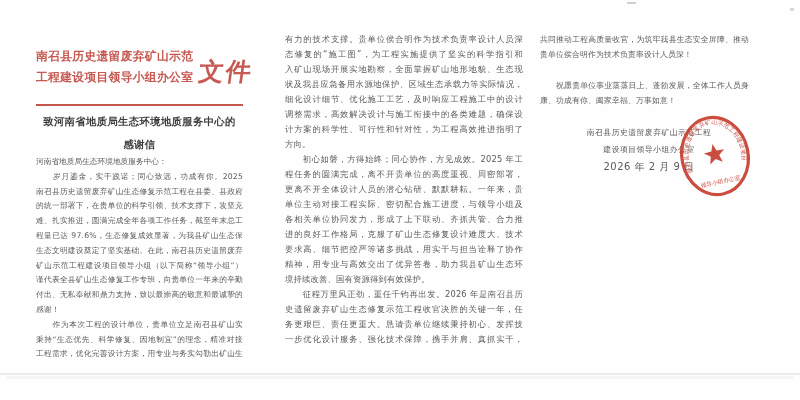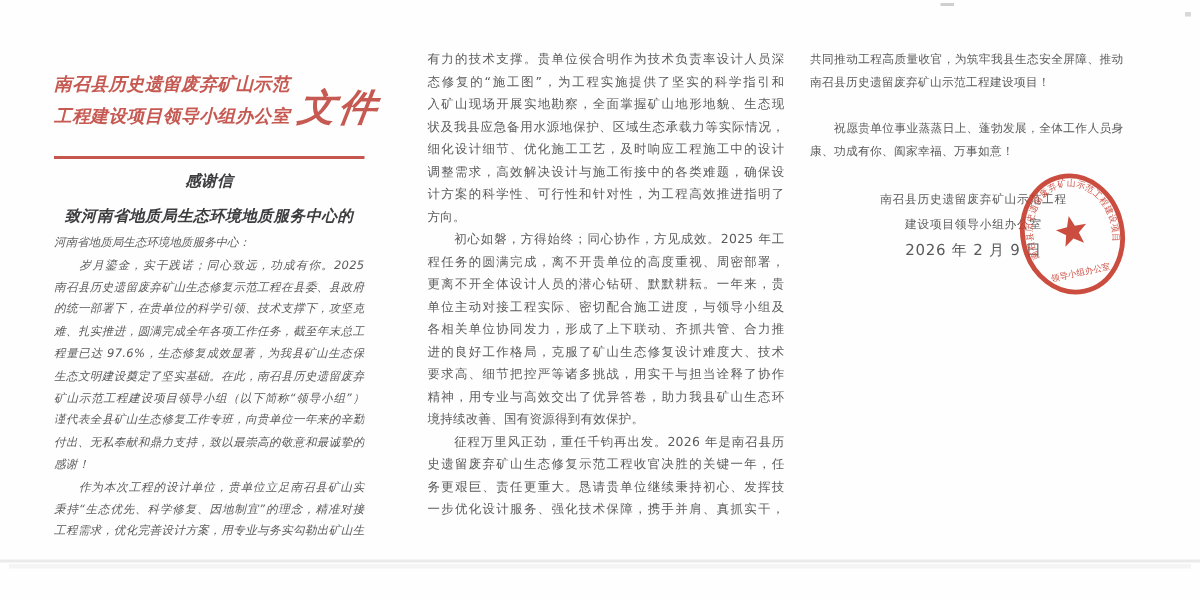--- a/index.html
+++ b/index.html
@@ -2,21 +2,21 @@
 <html><head>
 <meta charset="utf-8">
 <style>
   html,body{margin:0;padding:0;background:#ffffff;}
   .sheet{
     position:relative;width:800px;height:400px;background:#fefefe;overflow:hidden;
     font-family:"DejaVu Sans","Liberation Sans",sans-serif;
   }
   .page{position:absolute;}
   
-  .page-left{left:36px;top:46px;width:207px;font-style:italic;}
+  .page-left{left:36px;top:46px;width:207px;}
   .letterhead{display:flex;justify-content:space-between;align-items:flex-start;}
   .org{color:#c65a52;font-weight:bold;font-size:11.8px;line-height:21px;letter-spacing:.3px;white-space:nowrap;}
   .doctype{color:#c65a52;font-weight:bold;font-size:25px;letter-spacing:2px;margin-top:9px;margin-right:-10px;transform:skewX(-8deg);white-space:nowrap;}
   .red-rule{height:2px;background:#c4564e;margin-top:16px;}
   .title{margin-top:7px;text-align:center;font-weight:bold;font-size:10.3px;line-height:16px;color:#3d3d3f;letter-spacing:.4px;}
   .salutation{margin-top:3px;font-size:7.7px;line-height:14.8px;color:#5b5b5d;white-space:nowrap;}
   
   .body-col .line{
     font-size:7.7px;height:14.8px;line-height:14.8px;color:#5b5b5d;
     text-align:justify;text-align-last:justify;overflow:hidden;letter-spacing:.2px;
@@ -47,22 +47,22 @@
 
   <div class="page page-left">
     <div class="letterhead">
       <div class="org">
         <div>南召县历史遗留废弃矿山示范</div>
         <div>工程建设项目领导小组办公室</div>
       </div>
       <div class="doctype">文件</div>
     </div>
     <div class="red-rule"></div>
+    <div class="title">致河南省地质局生态环境地质服务中心的</div>
     <div class="title">感谢信</div>
-    <div class="title">致河南省地质局生态环境地质服务中心的</div>
     <div class="salutation">河南省地质局生态环境地质服务中心：</div>
     <div class="body-col">
         <div class="line">　　岁月鎏金，实干践诺；同心致远，功成有你。2025 年，</div>
         <div class="line">南召县历史遗留废弃矿山生态修复示范工程在县委、县政府</div>
         <div class="line">的统一部署下，在贵单位的科学引领、技术支撑下，攻坚克</div>
         <div class="line">难、扎实推进，圆满完成全年各项工作任务，截至年末总工</div>
         <div class="line">程量已达 97.6%，生态修复成效显著，为我县矿山生态保护、</div>
         <div class="line">生态文明建设奠定了坚实基础。在此，南召县历史遗留废弃</div>
         <div class="line">矿山示范工程建设项目领导小组（以下简称“领导小组”）</div>
         <div class="line">谨代表全县矿山生态修复工作专班，向贵单位一年来的辛勤</div>
@@ -96,21 +96,21 @@
         <div class="line">　　征程万里风正劲，重任千钧再出发。2026 年是南召县历</div>
         <div class="line">史遗留废弃矿山生态修复示范工程收官决胜的关键一年，任</div>
         <div class="line">务更艰巨、责任更重大。恳请贵单位继续秉持初心、发挥技</div>
         <div class="line">一步优化设计服务、强化技术保障，携手并肩、真抓实干，</div>
       </div>
   </div>
 
   <div class="page page-right">
     <div class="body-col">
         <div class="line">共同推动工程高质量收官，为筑牢我县生态安全屏障、推动</div>
-        <div class="line nj">南召县历史遗留废弃矿山示范工程建设项目！</div>
+        <div class="line nj">贵单位侯合明作为技术负责率设计人员深！</div>
         <div class="line nj"></div>
         <div class="line">　　祝愿贵单位事业蒸蒸日上、蓬勃发展，全体工作人员身体健</div>
         <div class="line nj">康、功成有你、阖家幸福、万事如意！</div>
       </div>
 
     <div class="signature">
       <div class="sig-line">南召县历史遗留废弃矿山示范工程</div>
       <div class="sig-line">建设项目领导小组办公室</div>
       <div class="sig-date">2026 年 2 月 9 日</div>
     </div>

